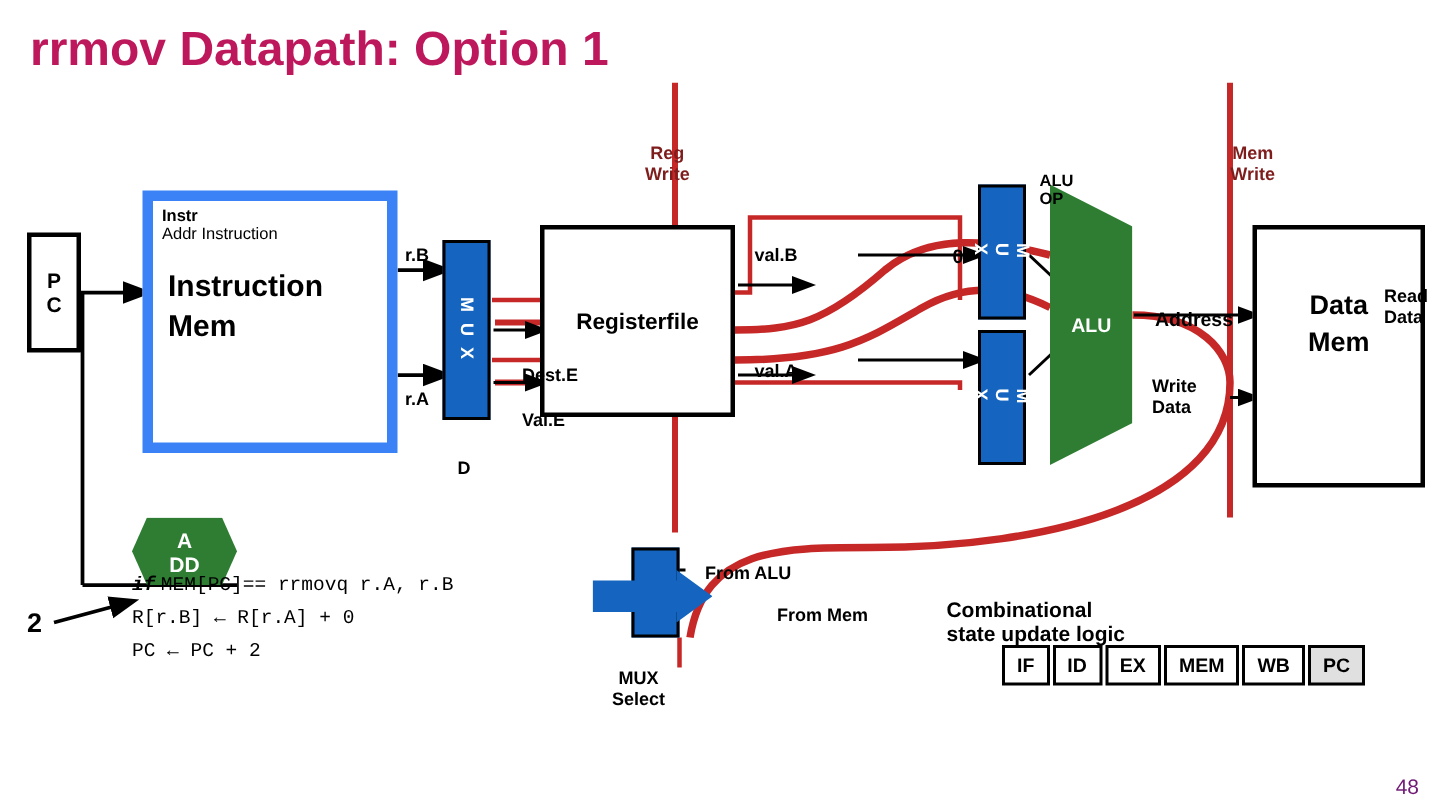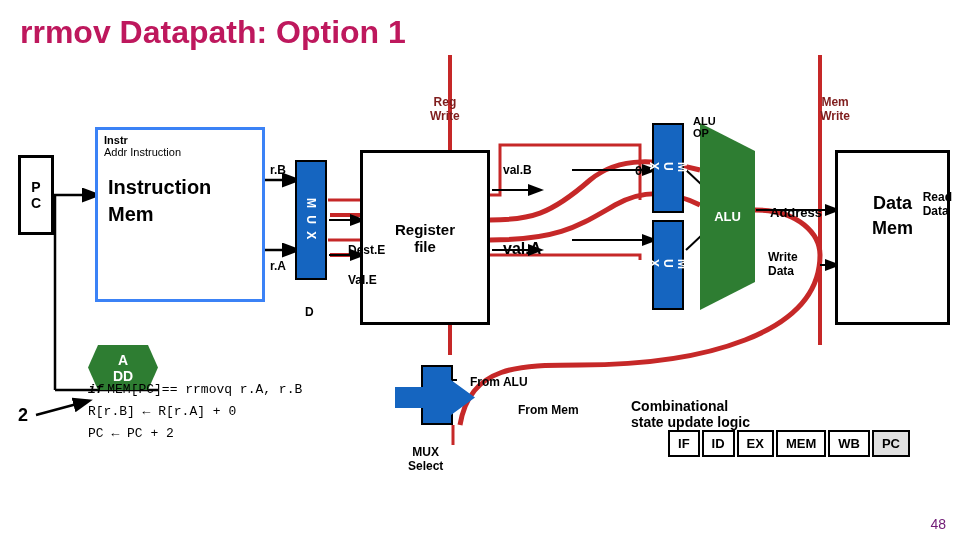--- a/index.html
+++ b/index.html
@@ -44,21 +44,21 @@
       flex-direction: column;
     }
 
     
     .instr-mem-block {
       position: absolute;
       left: 95px;
       top: 72px;
       width: 170px;
       height: 175px;
-      border: 3px solid #3b82f6;
+      border: 7px solid #3b82f6;
       background: #fff;
     }
     .instr-mem-label-top {
       font-size: 11px;
       font-weight: bold;
       padding: 4px 6px 0 6px;
       color: #000;
     }
     .instr-mem-label-sub {
       font-size: 11px;
@@ -132,25 +132,25 @@
       width: 32px;
       height: 60px;
     }
 
     
     .reg-file-block {
       position: absolute;
       left: 360px;
       top: 95px;
       width: 130px;
-      height: 175px;
+      height: 128px;
       border: 3px solid #000;
       background: #fff;
       display: flex;
-      flex-direction: column;
+      flex-direction: row;
       align-items: center;
       justify-content: center;
     }
     .reg-file-title {
       font-size: 15px;
       font-weight: bold;
       text-align: center;
     }
 
     
@@ -304,21 +304,21 @@
       top: 348px;
       font-size: 12px;
       font-weight: bold;
       padding-left: 48px;
     }
 
     
     .rb-label { position: absolute; left: 270px; top: 108px; font-size: 12px; font-weight: bold; }
     .valB-label { position: absolute; left: 503px; top: 108px; font-size: 12px; font-weight: bold; }
     .rA-label { position: absolute; left: 270px; top: 188px; font-size: 12px; font-weight: bold; }
-    .valA-label { position: absolute; left: 503px; top: 185px; font-size: 16px; font-weight: bold; }
+    .valA-label { position: absolute; left: 503px; top: 185px; font-size: 12px; font-weight: bold; }
     .destE-label { position: absolute; left: 348px; top: 188px; font-size: 12px; font-weight: bold; }
     .valE-label { position: absolute; left: 348px; top: 218px; font-size: 12px; font-weight: bold; }
     .D-label { position: absolute; left: 305px; top: 250px; font-size: 12px; font-weight: bold; }
     .zero-label { position: absolute; left: 635px; top: 108px; font-size: 13px; font-weight: bold; }
     .alu-op-label { position: absolute; left: 693px; top: 60px; font-size: 11px; font-weight: bold; color: #000; }
 
     
     .blue-arrow {
       position: absolute;
       bottom: 70px;

